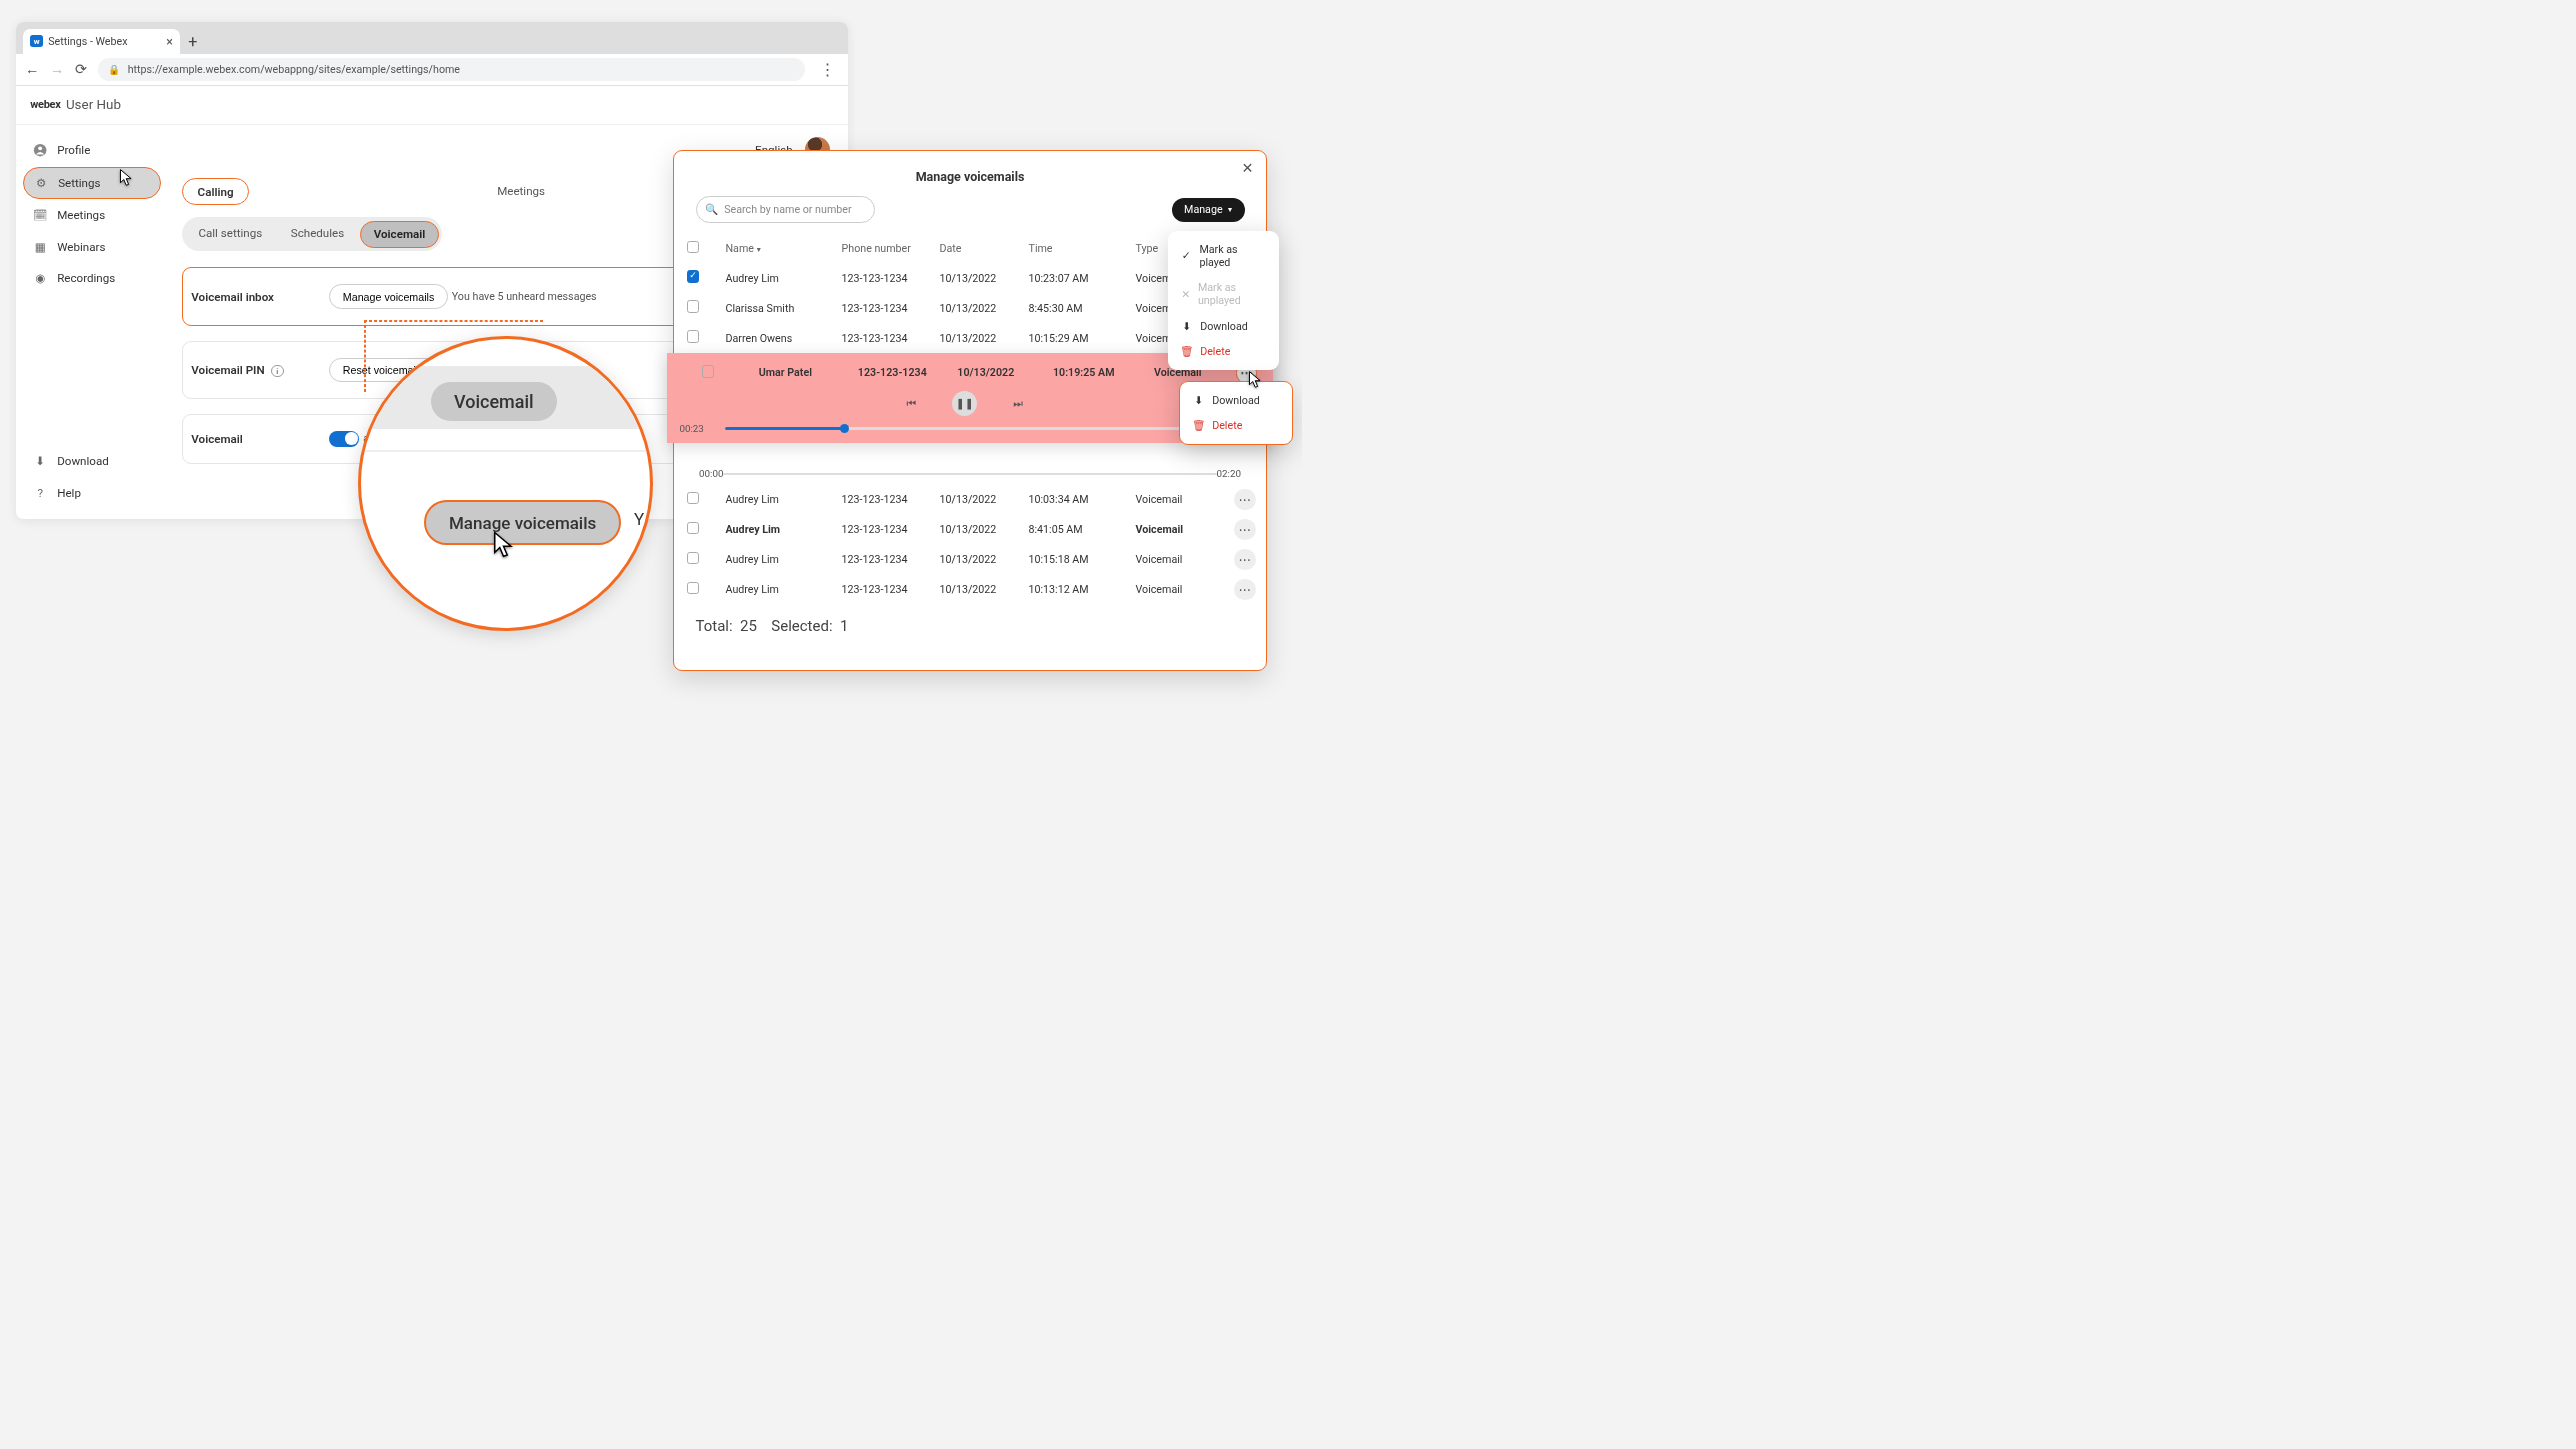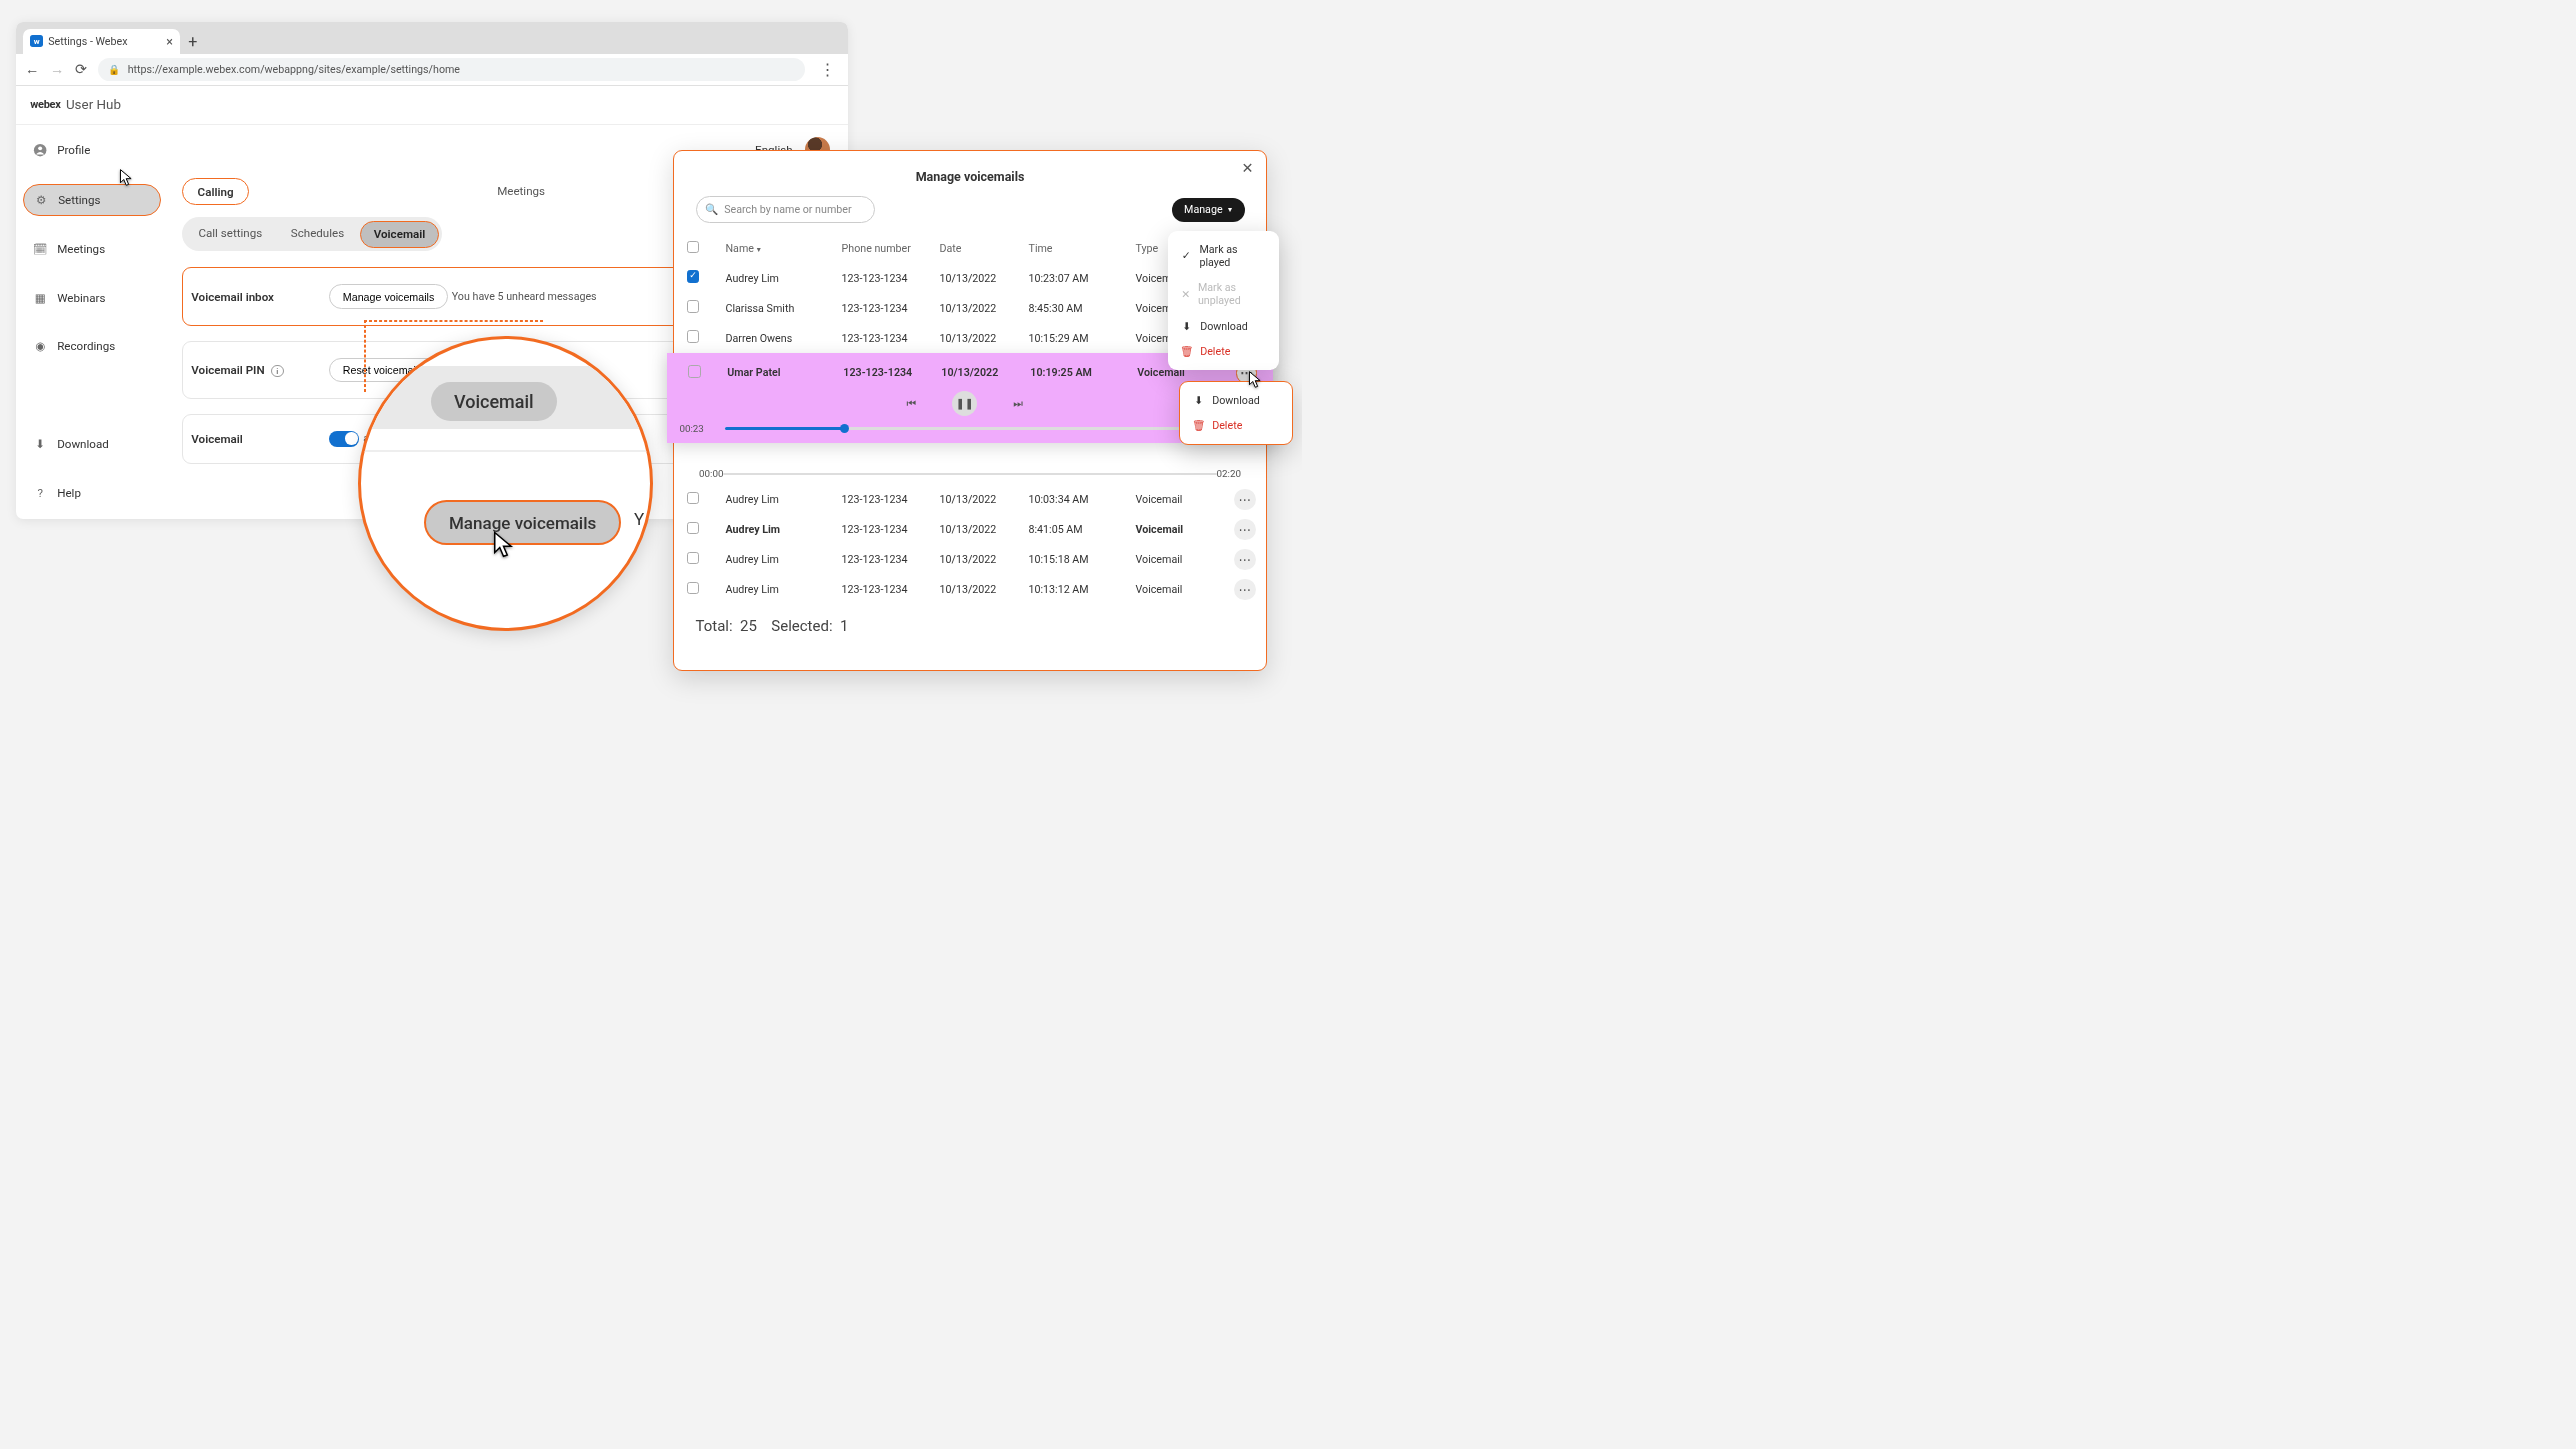--- a/index.html
+++ b/index.html
@@ -65,21 +65,21 @@
   .kebab { font-size:16px; color:#555; cursor:pointer; padding:0 3.6px;}
 
   .appbar {
     height:39px; display:flex; align-items:center; padding:0 14.3px;
     border-bottom:0.9px solid #eee;
   }
   .logo { font-weight:700; font-size:11px; letter-spacing:-0.3px;}
   .logo-sub { font-weight:400; margin-left:5.4px; font-size:13.4px; color:#555;}
 
   .content { display:flex; min-height:394px;}
-  .sidebar { width:152px; padding:10.7px 7.2px; display:flex; flex-direction:column; gap:18px;}
+  .sidebar { width:152px; padding:10.7px 7.2px; display:flex; flex-direction:column; gap:1px;}
   .sb-item {
     display:flex; align-items:center; gap:9px;
     padding:7.2px 9px; border-radius:16px;
     font-size:11.6px; color:#333; cursor:pointer;
   }
   .sb-item .ic { width:16px; height:16px; display:flex; align-items:center; justify-content:center; color:#666;}
   .sb-item.active { background:#d6d6d6; border:1.8px solid #f26b21;}
   .sb-spacer { flex:1;}
 
   .main { flex:1; padding:7.2px 14.3px;}
@@ -179,23 +179,24 @@
   .thead { color:#666; height:29px;}
   .trow { height:30px;}
   .chk { width:12.5px; height:12.5px; border:0.9px solid #aaa; border-radius:2.7px; display:inline-block; cursor:pointer;}
   .chk.checked { background:#1170CF; border-color:#1170CF; position:relative;}
   .chk.checked::after { content:"✓"; color:#fff; font-size:9px; position:absolute; top:-0.9px; left:1.8px;}
   .more { width:21.5px; height:21.5px; border-radius:50%; background:#eee; display:flex; align-items:center; justify-content:center; font-size:12.5px; color:#555; cursor:pointer; margin-left:auto;}
   .bold { font-weight:700;}
   .sort-ic { font-size:8px; margin-left:2.7px;}
 
   .player {
-    background:#f0abfc; box-shadow:0 3.6px 16px rgba(0,0,0,0.15);
+    background:#fca5a5; box-shadow:0 3.6px 16px rgba(0,0,0,0.15);
     margin:0 -7.2px; padding:9px 19.7px 9px 9px;
     position:relative;
+    text-align:center;
   }
   .player-row {
     display:grid;
     grid-template-columns: 39px 116px 98px 89px 107px 81px 39px;
     align-items:center; font-size:10.7px; font-weight:600;
     padding:0 12.5px;
   }
   .player .more-hl { border:1.8px solid #f26b21;}
   .controls { display:flex; align-items:center; justify-content:center; gap:36px; padding:7.2px 0;}
   .ctrl { font-size:10.7px; color:#555; cursor:pointer;}

